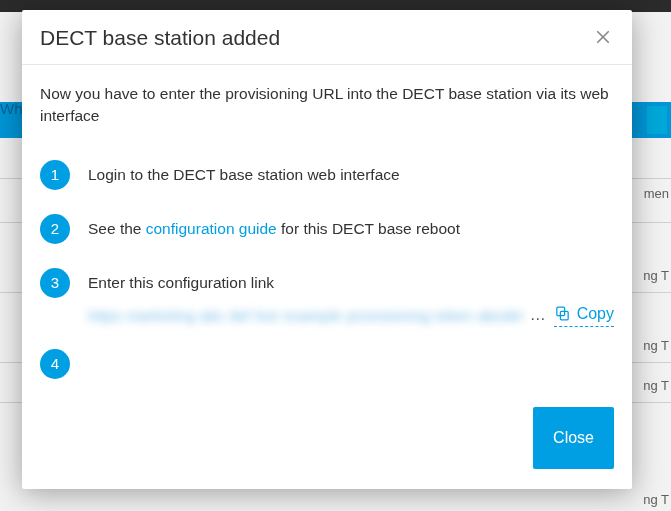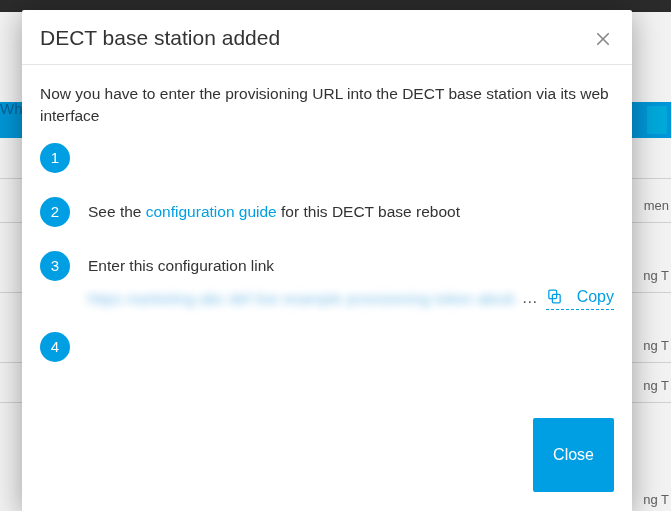--- a/index.html
+++ b/index.html
@@ -67,21 +67,21 @@
     left: 22px;
     width: 610px;
     background: #ffffff;
     border-radius: 2px;
     box-shadow: 0 4px 30px rgba(0,0,0,0.35);
     box-sizing: border-box;
   }
 
   .modal-header {
     display: flex;
-    align-items: flex-end;
+    align-items: flex-start;
     justify-content: space-between;
     padding: 16px 18px 14px 18px;
     border-bottom: 1px solid #e6e6e6;
   }
   .modal-title {
     font-size: 21px;
     color: #333;
     font-weight: 400;
   }
   .close-x {
@@ -93,21 +93,21 @@
   .close-x svg { width: 18px; height: 18px; }
 
   .modal-body {
     padding: 18px 18px 8px 18px;
     color: #333;
     font-size: 15.5px;
     line-height: 1.45;
   }
 
   .intro {
-    margin: 0 0 15px 0;
+    margin: 0 0 32px 0;
   }
 
   .steps {
     list-style: none;
     padding: 0;
     margin: 0 0 4px 0;
   }
   .step {
     display: flex;
     align-items: center;
@@ -157,55 +157,54 @@
   }
   .ellipsis {
     color: #555;
     font-size: 16px;
     padding: 0 2px;
   }
 
   .copy-btn {
     display: inline-flex;
     align-items: center;
-    gap: 14px;
+    gap: 6px;
     color: #009fe3;
     font-size: 16px;
     cursor: pointer;
     border-bottom: 1px dashed #009fe3;
     padding-bottom: 1px;
   }
   .copy-btn svg { width: 17px; height: 17px; }
 
   .modal-footer {
     display: flex;
     justify-content: flex-end;
     padding: 10px 18px 20px 18px;
   }
   .btn-primary {
     background: #009fe3;
     color: #fff;
     border: none;
     font-size: 16px;
-    padding: 28px 20px;
+    padding: 22px 20px;
     border-radius: 2px;
     cursor: pointer;
-    margin-top: 28px;
   }
 </style>
 </head>
 <body>
 
 <div class="backdrop">
   <div class="topbar"></div>
   <div class="midbar"></div>
   <span class="wh">Wh</span>
   <div class="pill"></div>
   <div class="row" style="top:178px"></div>
-  <span class="sidelabel" style="top:198px">men</span>
+  <span class="sidelabel" style="top:186px">men</span>
   <div class="row" style="top:222px"></div>
   <span class="sidelabel" style="top:268px">ng T</span>
   <div class="row" style="top:292px"></div>
   <span class="sidelabel" style="top:338px">ng T</span>
   <div class="row" style="top:362px"></div>
   <span class="sidelabel" style="top:378px">ng T</span>
   <div class="row" style="top:402px"></div>
   <span class="sidelabel" style="top:492px">ng T</span>
 </div>
 
@@ -222,20 +221,21 @@
     </div>
   </div>
 
   <div class="modal-body">
     <p class="intro">Now you have to enter the provisioning URL into the DECT base station via its web interface</p>
 
     <ol class="steps">
 
       <li class="step">
         <span class="badge">1</span>
+        <span class="step-text">Login to the DECT base station web interface</span>
       </li>
 
       <li class="step">
         <span class="badge">2</span>
         <span class="step-text">
           <span>See the </span><a class="link">configuration guide</a><span> for this DECT base reboot</span>
         </span>
       </li>
 
       <li class="step">

